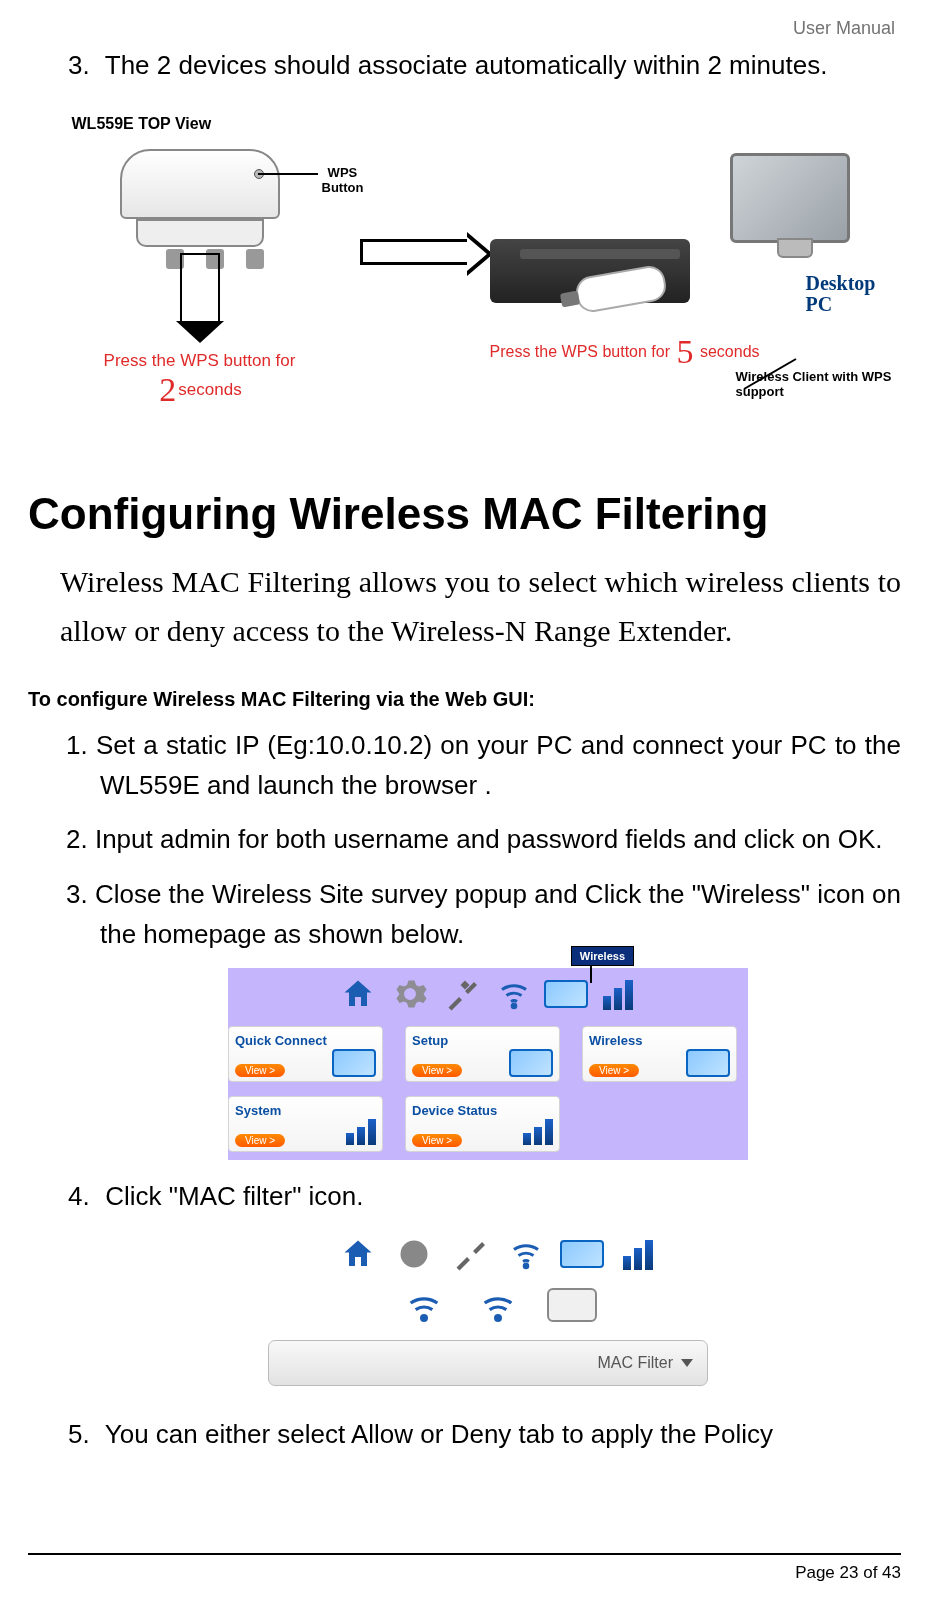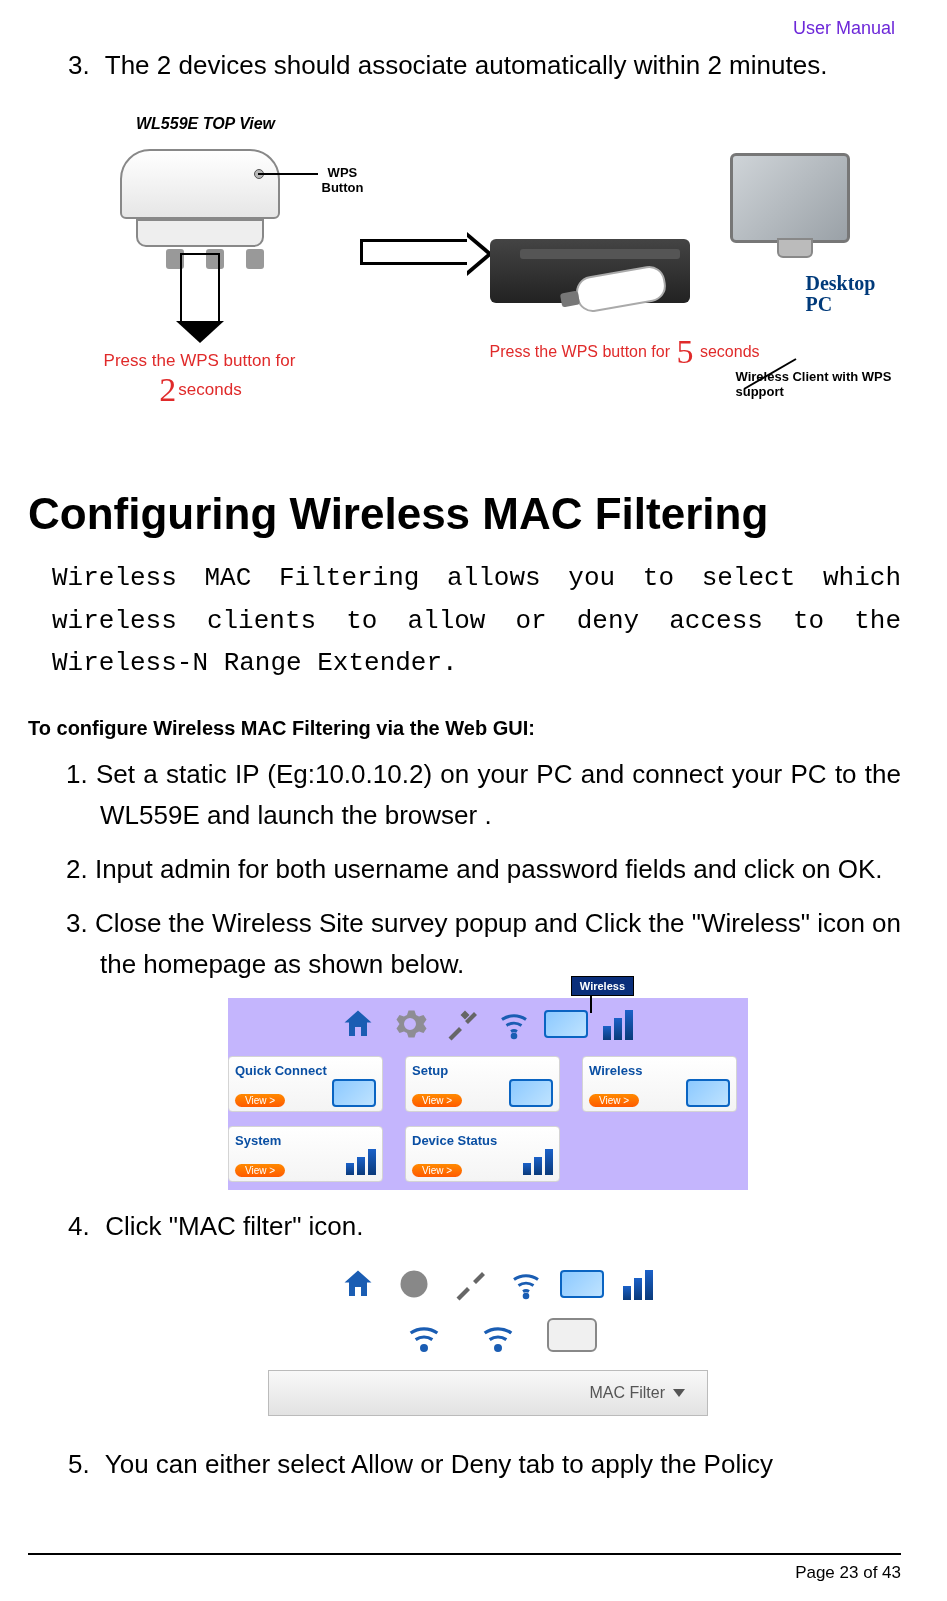--- a/index.html
+++ b/index.html
@@ -1,25 +1,25 @@
 <!DOCTYPE html>
 <html><head>
   <meta charset="utf-8">
   <style>
     * { box-sizing: border-box; margin: 0; padding: 0; }
     html, body { background: #fff; }
     .page { width: 947px; height: 1601px; background: #fff; position: relative; padding: 18px 46px 0 28px; font-family: Arial, sans-serif; color: #000; }
-    .header-right { text-align: right; font-family: "Trebuchet MS", Arial, sans-serif; font-size: 18px; color: #6d28d9; padding-right: 6px; }
+    .header-right { text-align: right; font-family: "Trebuchet MS", Arial, sans-serif; font-size: 18px; color: #737373; padding-right: 6px; }
     .step { font-family: "Trebuchet MS", Arial, sans-serif; font-size: 26px; margin-left: 40px; margin-top: 8px; line-height: 1.45; }
     .step-num { display: inline-block; width: 30px; }
     .image-group-1 { margin-top: 30px; display: flex; justify-content: center; align-items: center; gap: 20px; position: relative; }
 
     
     .dev-left { width: 280px; text-align: center; }
-    .dev-left-title { font-size: 16px; font-weight: bold; text-align: center; margin-left: 12px; font-style: italic; }
+    .dev-left-title { font-size: 16px; font-weight: bold; text-align: left; margin-left: 12px; }
     .device-box { width: 180px; height: 110px; margin: 4px auto 0; position: relative; }
     .device-body { width: 160px; height: 70px; background: linear-gradient(#fff, #e6e6e6); border: 2px solid #888; border-radius: 30px 30px 6px 6px; position: absolute; top: 12px; left: 10px; }
     .device-base { position: absolute; bottom: 0; left: 26px; width: 128px; height: 28px; background: #eee; border: 2px solid #888; border-radius: 0 0 10px 10px; }
     .pins { position: absolute; bottom: -22px; left: 56px; display: flex; gap: 22px; }
     .pin { width: 18px; height: 20px; background: #999; border-radius: 3px; }
     .wps-btn-line { position: absolute; top: 36px; left: 148px; width: 60px; height: 2px; background: #000; }
     .wps-btn-label { position: absolute; top: 28px; left: 212px; font-size: 13px; font-weight: bold; }
     .wps-btn-dot { position: absolute; top: 32px; left: 144px; width: 10px; height: 10px; border-radius: 50%; background: #b8b8b8; border: 1px solid #555; }
     .down-arrow { width: 40px; height: 70px; border: 2px solid #000; border-bottom: none; margin: 6px auto 0; position: relative; }
     .down-arrow:after { content:""; position:absolute; left:50%; bottom:-20px; transform:translateX(-50%); border-left: 24px solid transparent; border-right: 24px solid transparent; border-top: 22px solid #000; }
@@ -39,21 +39,21 @@
     .tower { width: 200px; height: 64px; background: linear-gradient(#444,#222); border-radius: 6px; position: absolute; top: 86px; left: 0; }
     .tower:before { content:""; position:absolute; top:10px; right:10px; width:160px; height:10px; background:#555; border-radius: 3px; }
     .adapter { position: absolute; top: 118px; left: 86px; width: 90px; height: 36px; background: #fff; border: 2px solid #aaa; border-radius: 16px; transform: rotate(-10deg); }
     .adapter .stub { position:absolute; left:-18px; top:10px; width:18px; height:14px; background:#777; border-radius:3px; }
     .desktop-label { position: absolute; top: 120px; right: -6px; font-family: "Comic Sans MS", cursive; font-size: 20px; color: #003a7a; font-weight: bold; line-height: 1.05; }
     .press-text-right { color: #e02a2a; font-size: 16px; margin-top: 0; text-align: left; }
     .wc-label { position: absolute; right: -36px; bottom: -28px; font-size: 13px; font-weight: bold; width: 170px; text-align: left; margin-top: 11px; }
     .ptr-line { position:absolute; right: 70px; bottom: -4px; width: 60px; height: 2px; background: #000; transform: rotate(-30deg); }
 
     h1.big-heading { font-family: "Trebuchet MS", Arial, sans-serif; font-size: 44px; font-weight: bold; margin-top: 80px; }
-    .para { font-family: Liberation Mono, monospace; font-size: 26px; margin: 18px 0 0 24px; line-height: 1.65; text-align: justify; }
+    .para { font-family: Liberation Serif, serif; font-size: 30px; margin: 18px 0 0 32px; line-height: 1.65; text-align: justify; }
     .sub-h { font-family: "Trebuchet MS", Arial, sans-serif; font-weight: bold; font-size: 20px; margin-top: 32px; }
     ol.steps { list-style: none; margin-top: 14px; }
     ol.steps li { font-family: "Trebuchet MS", Arial, sans-serif; font-size: 26px; line-height: 1.55; margin-bottom: 14px; padding-left: 72px; text-indent: -34px; text-align: justify; }
 
     
     .gui { width: 520px; margin: 10px 0 10px 200px; background: #c4b5fd; }
     .toolbar { display: flex; justify-content: center; gap: 0; }
     .t-icon { width: 52px; height: 52px; display: flex; align-items: center; justify-content: center; font-size: 28px; }
     .t-icon.home { color: #1a5db3; }
     .t-icon.gear { color: #888; }
@@ -70,21 +70,21 @@
     .bars div { width:8px; background: linear-gradient(#1b61c8,#0a3a7a); }
     .callout { position: absolute; top: -22px; right: 114px; background: #0a2e7a; color: #fff; font-size: 11px; font-weight: bold; padding: 3px 8px; border: 1px solid #000; }
     .callout:after { content:""; position:absolute; left: 18px; bottom: -18px; width: 2px; height: 18px; background: #000; }
     .cards-wrap { position: relative; }
 
     
     .gui2 { width: 460px; margin: 12px 0 12px 240px; }
     .toolbar2 { display:flex; justify-content:center; gap:4px; }
     .sub-icons { display:flex; justify-content:center; gap:20px; margin-top: 8px; }
     .sub-icons .mini { width:54px; height:44px; }
-    .dropdown-box { width: 440px; height: 46px; background: linear-gradient(#f8f8f8,#e2e2e2); border: 1px solid #bbb; border-radius: 0; margin-top: 8px; display:flex; align-items:center; justify-content:flex-end; padding-right: 22px; color:#555; font-size: 16px; gap: 8px; }
+    .dropdown-box { width: 440px; height: 46px; background: linear-gradient(#f8f8f8,#e2e2e2); border: 1px solid #bbb; border-radius: 7px; margin-top: 8px; display:flex; align-items:center; justify-content:flex-end; padding-right: 14px; color:#555; font-size: 16px; gap: 8px; }
     .dd-arrow { width:0; height:0; border-left:6px solid transparent; border-right:6px solid transparent; border-top:8px solid #555; }
 
     .footer { position: absolute; bottom: 18px; left: 28px; right: 46px; border-top: 2px solid #000; padding-top: 8px; text-align: right; font-family: "Trebuchet MS", Arial, sans-serif; font-size: 17px; }
   </style>
 </head>
 <body>
 
 <div class="page">
   <div class="header-right">User Manual</div>
 

